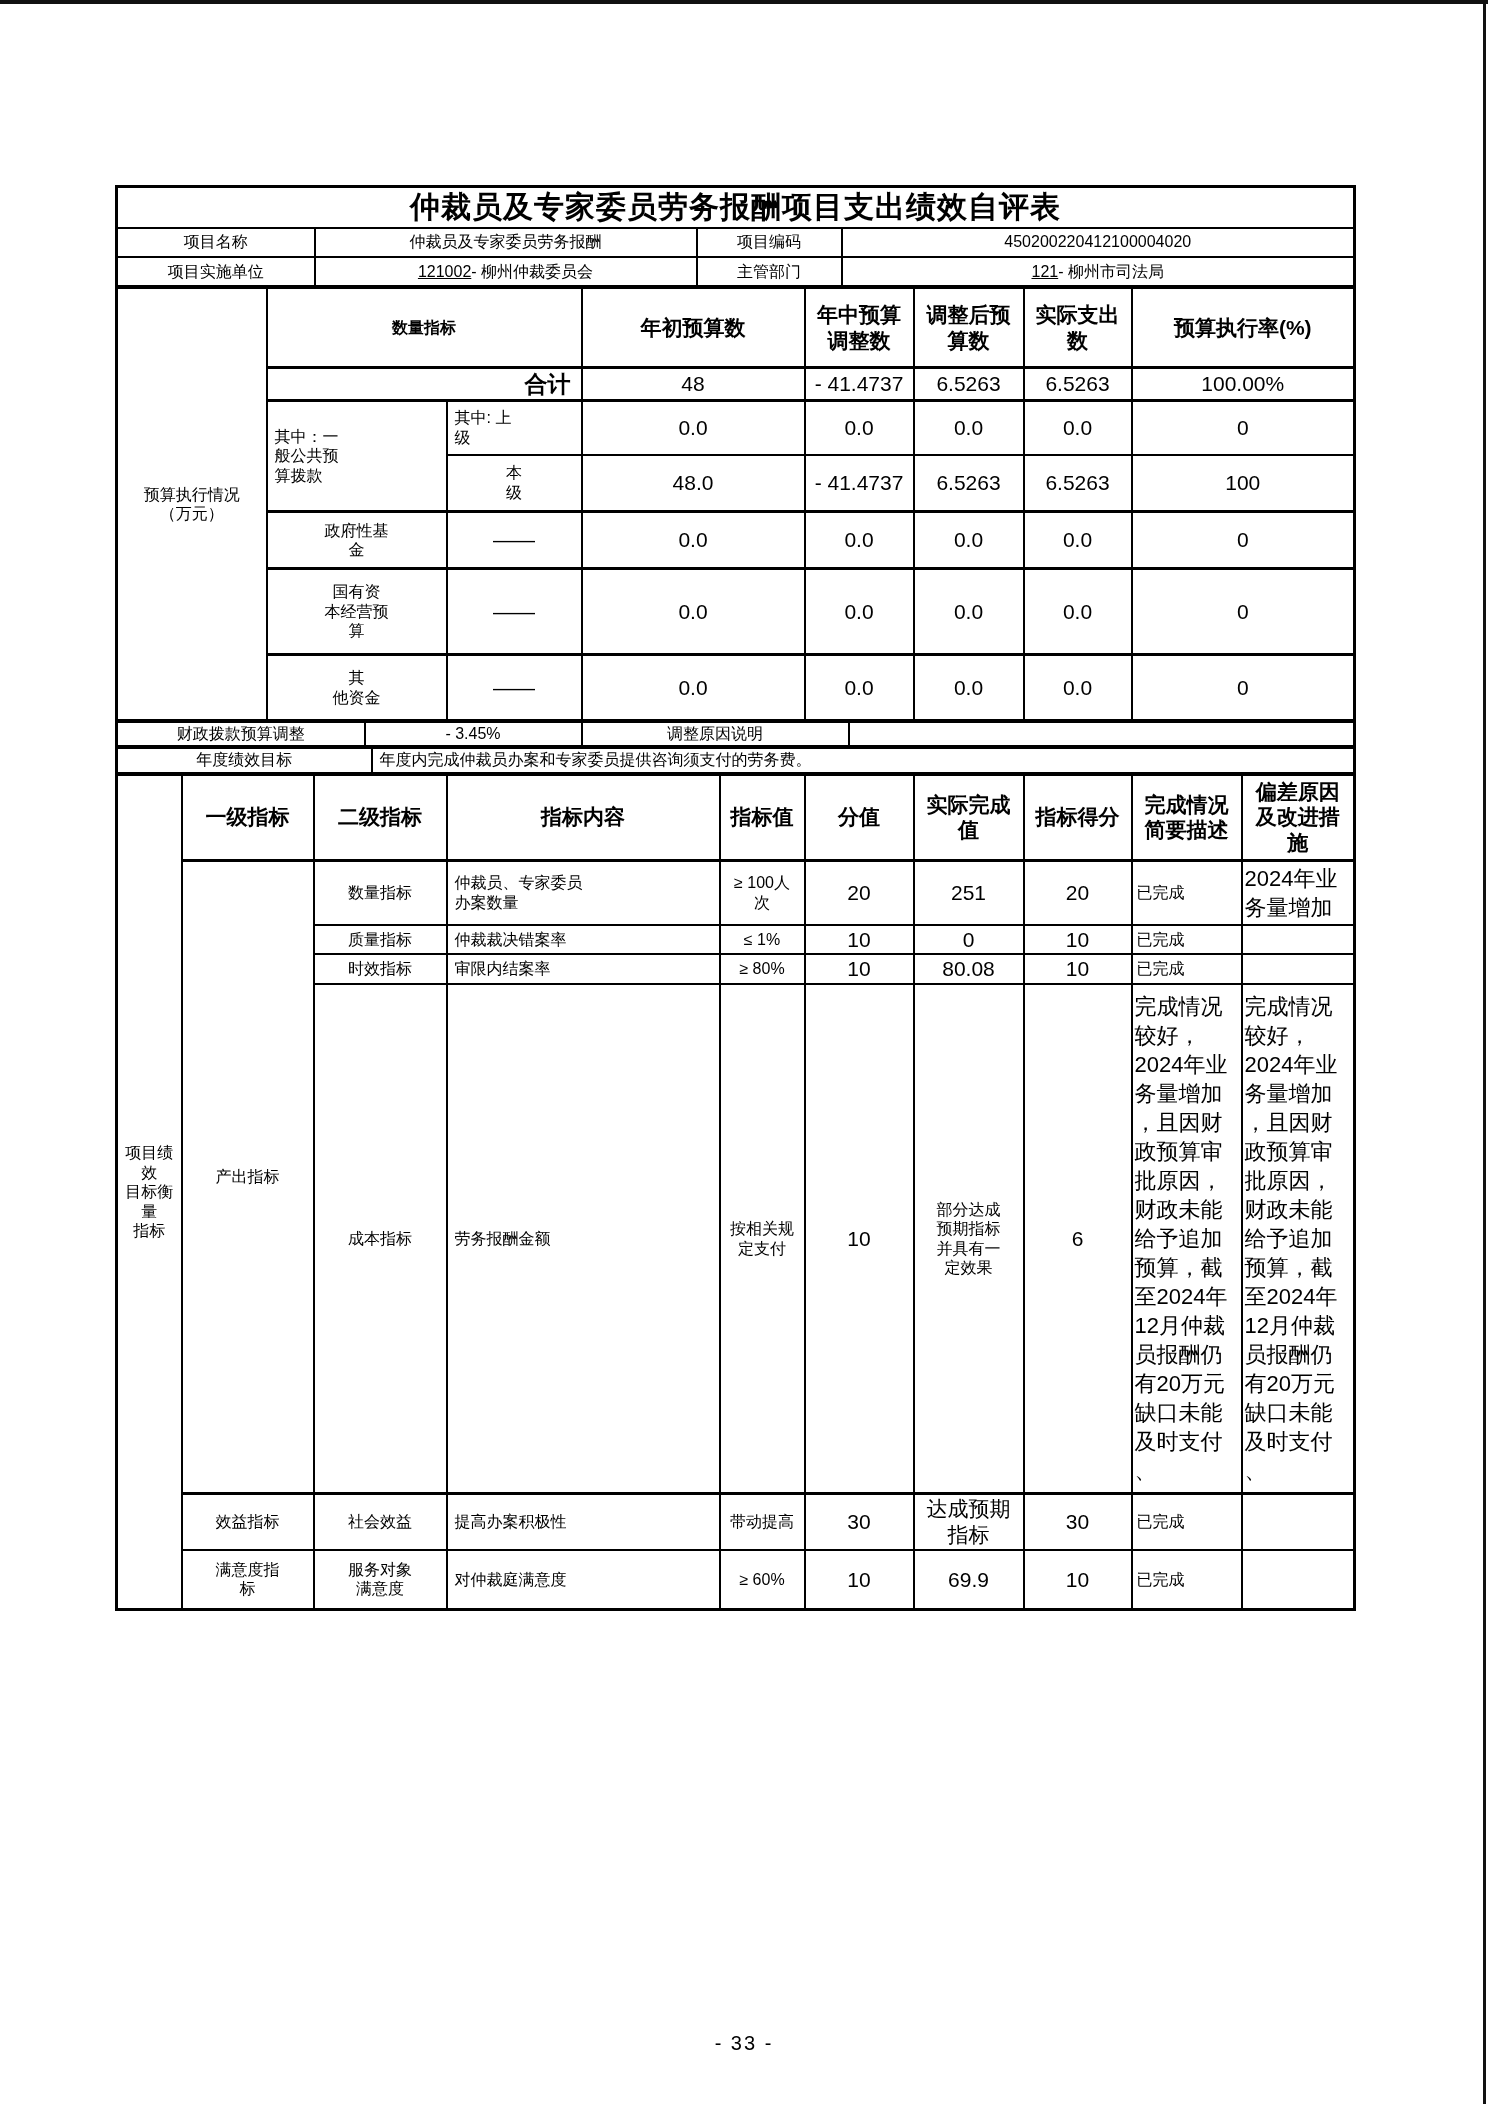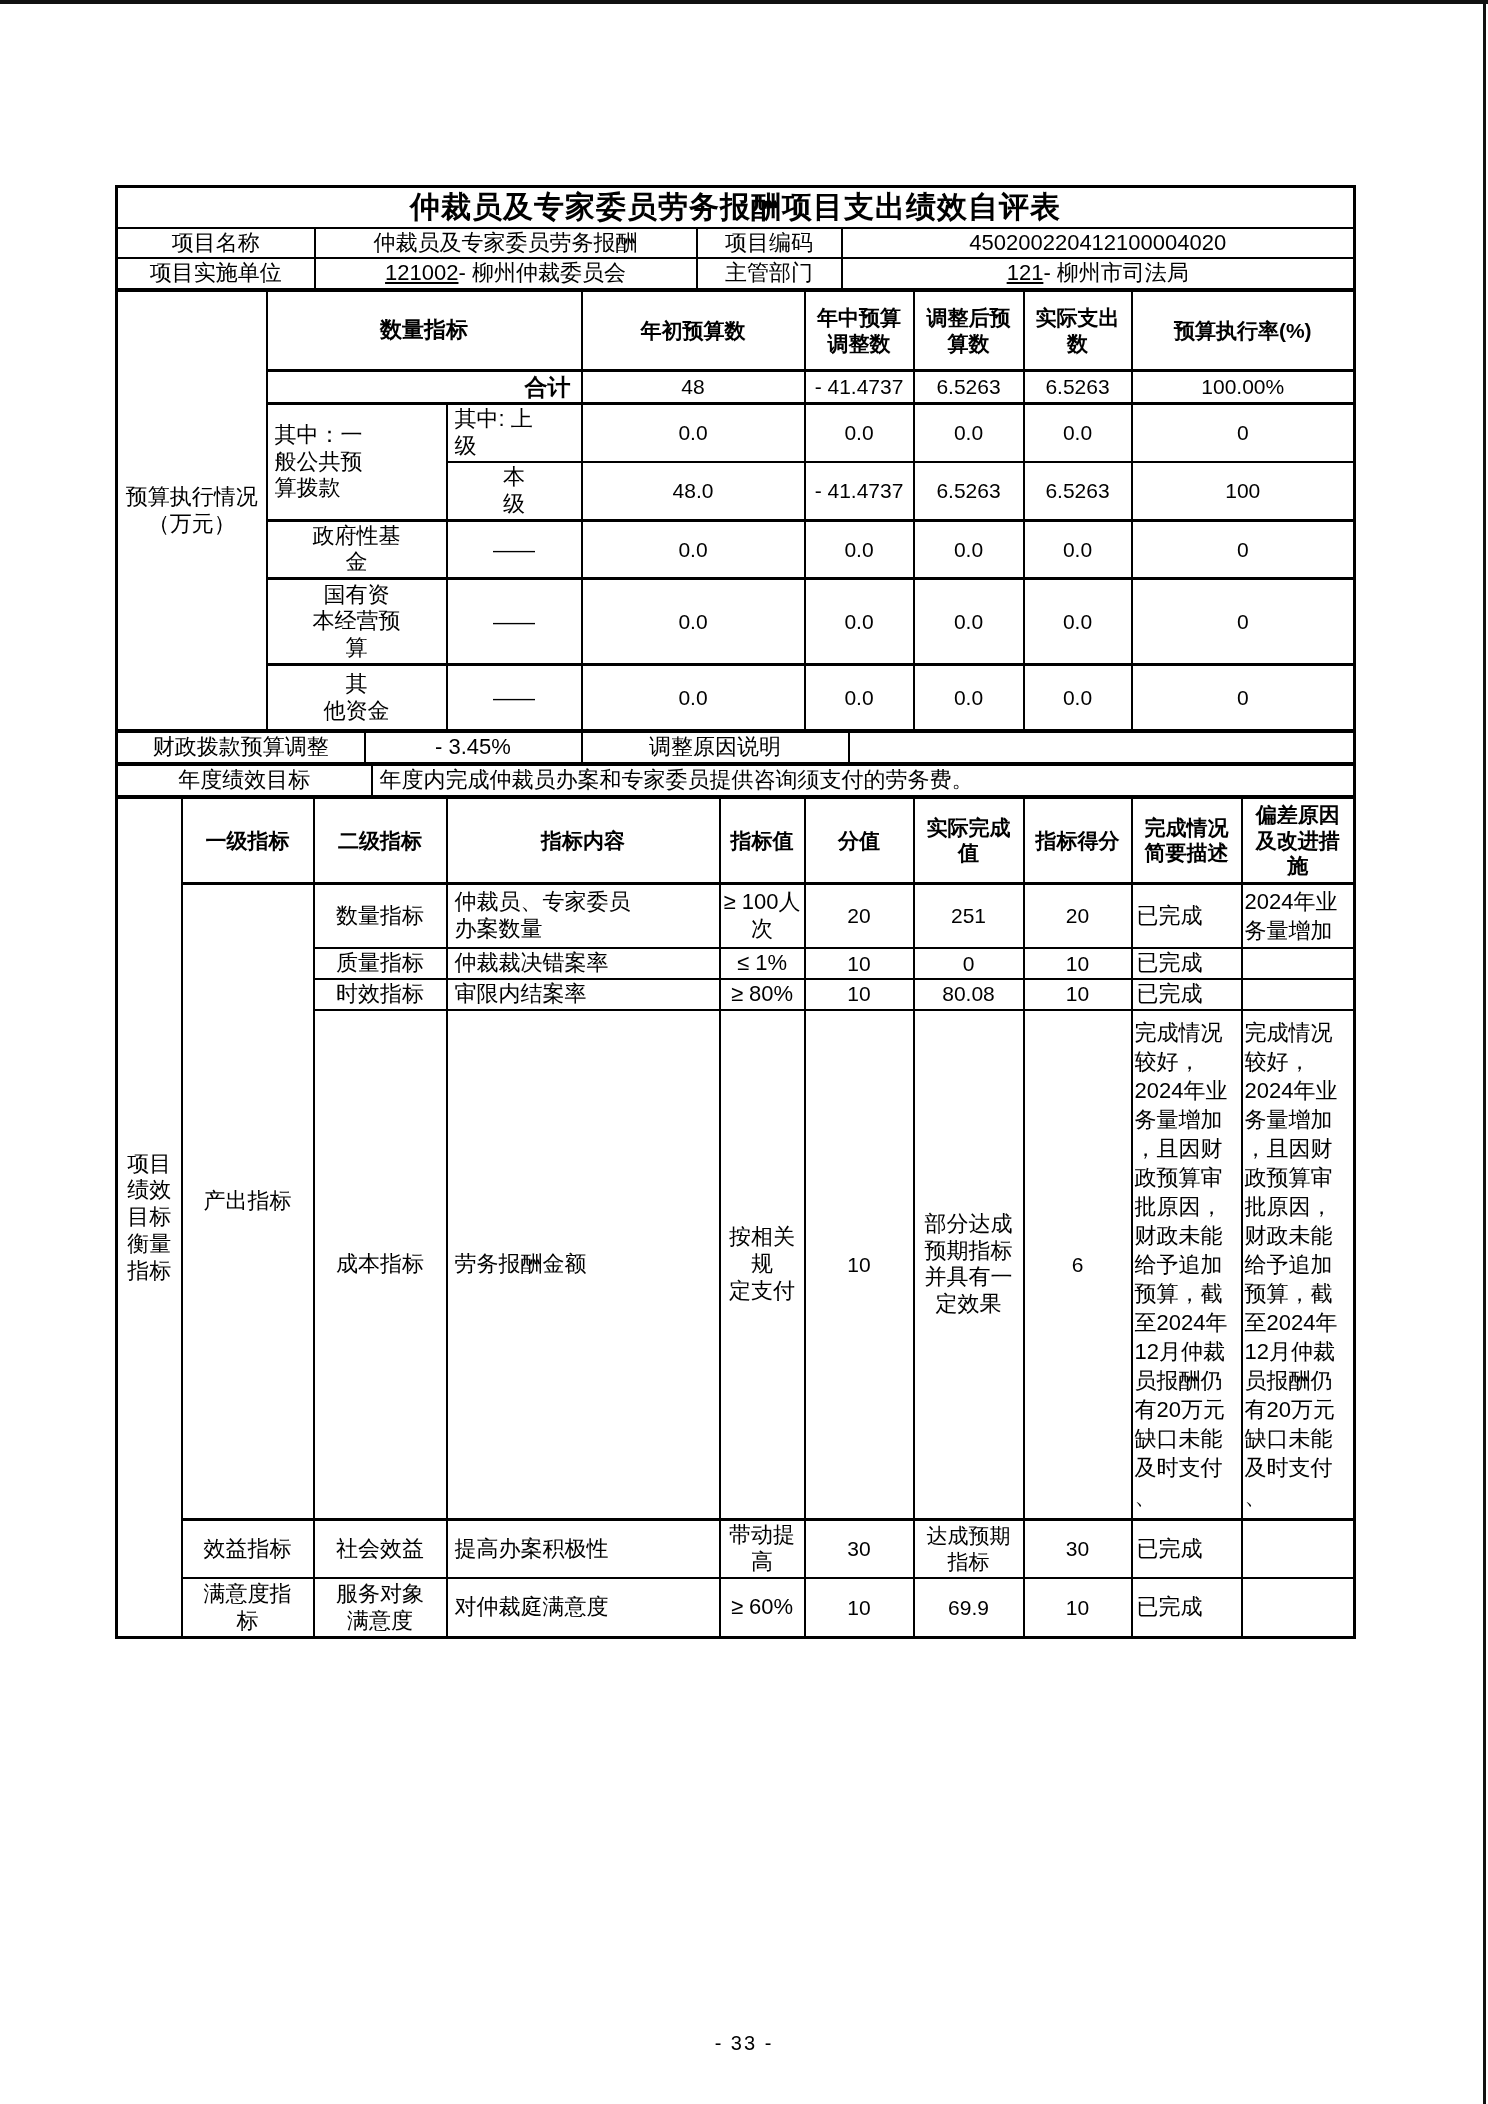--- a/index.html
+++ b/index.html
@@ -9,21 +9,21 @@
   .edge-top { position:absolute; left:0; top:0; width:1488px; height:4px; background:#111; }
   .edge-right { position:absolute; left:1483px; top:0; width:3px; height:2104px; background:#111; }
 
   .doc { position:absolute; left:115px; top:187px; width:1186px; }
   table { border-collapse:collapse; table-layout:fixed; width:1238px; margin-top:-2px; border:3px solid #000; }
   td { border:2px solid #000; vertical-align:middle; text-align:center;
        font-size:21px; line-height:1.22; white-space:pre-line; padding:1px 3px; overflow:hidden; }
   .b  { font-weight:bold; }
   .left { text-align:left; padding-left:7px; }
   .right { text-align:right; padding-right:10px; }
-  .f22 { font-size:22px; }
+  .f22 { font-size:16px; }
   .f23 { font-size:23px; }
   .f24 { font-size:24px; }
   .title-cell { font-size:30px; font-weight:bold; letter-spacing:1px; border-bottom:2px solid #000; }
   .tt td { border-top:3px solid #000;margin-top:32px; }          
   .longtext { font-size:22px; line-height:1.32; text-align:left; padding:2px 2px; vertical-align:middle; }
   .footer { position:absolute; left:0; top:2032px; width:1488px; text-align:center;
             font-size:20px; letter-spacing:2px; }
   .u { text-decoration:underline;margin-top:15px; }
 </style>
 </head>

